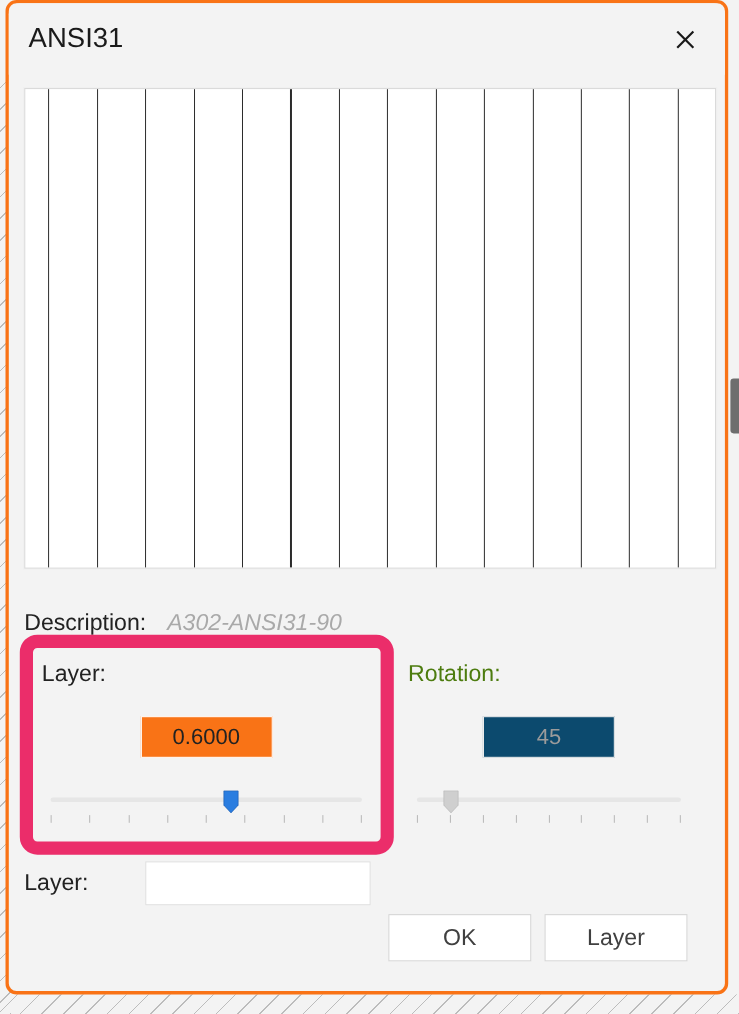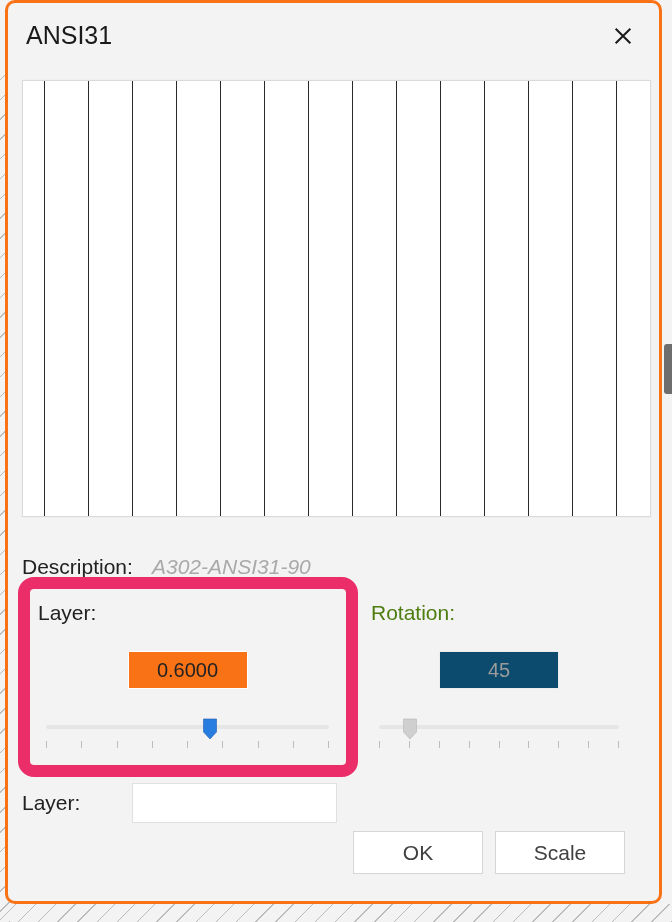--- a/index.html
+++ b/index.html
@@ -286,17 +286,17 @@
 
     </div>
 
     <div class="layer-row">
       <span class="label">Layer:</span>
       <div class="combo"></div>
     </div>
 
     <div class="footer">
       <button class="btn">OK</button>
-      <button class="btn">Scale</button>
+      <button class="btn">Layer</button>
     </div>
 
   </div>
 </div>
 
 </body></html>

